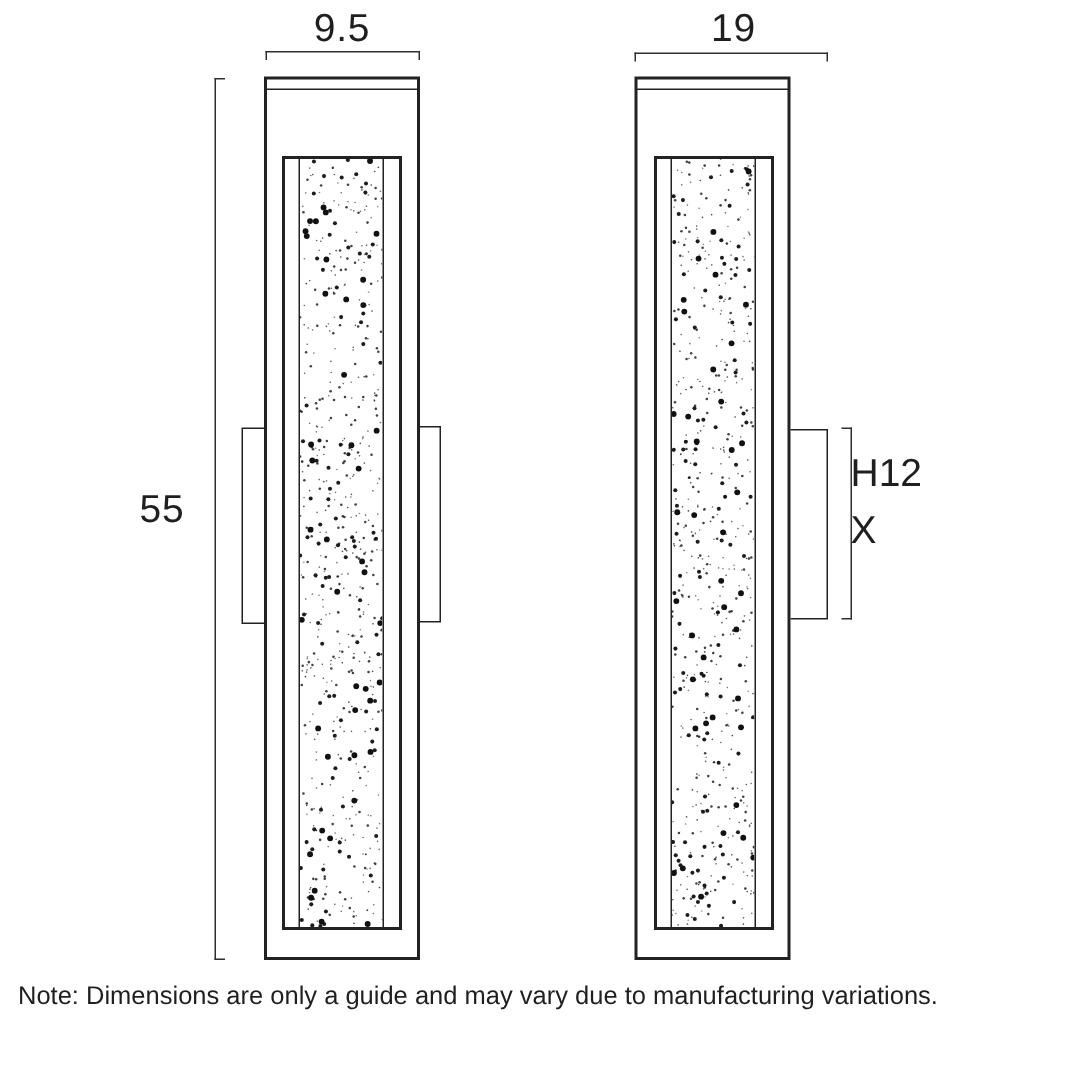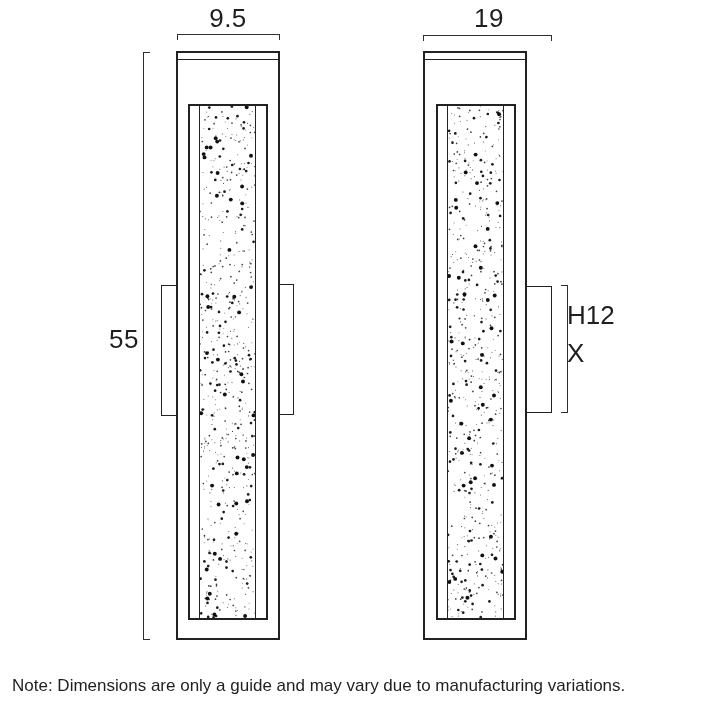--- a/index.html
+++ b/index.html
@@ -97,21 +97,21 @@
 </head>
 <body>
 
 <div class="canvas">
 
   <div>
 
     <div class="abs dim-label" style="left:178px;top:4px;width:100px;">9.5</div>
     <div class="abs dim-h-bracket" style="left:177px;top:34px;width:103px;"></div>
 
-    <div class="abs dim-label" style="left:99px;top:325px;width:50px;">55</div>
+    <div class="abs dim-label" style="left:83px;top:325px;width:50px;">55</div>
     <div class="abs dim-v-bracket" style="left:143px;top:52px;height:588px;"></div>
 
     <div class="abs tab" style="left:161px;top:285px;width:17px;height:131px;"></div>
     <div class="abs tab" style="left:278px;top:284px;width:16px;height:131px;"></div>
 
     <div class="abs body-rect" style="left:176px;top:51px;width:104px;height:589px;"></div>
     <div class="abs cap-line" style="left:177px;top:59px;width:102px;"></div>
 
     <div class="abs inner-frame" style="left:188px;top:104px;width:80px;height:516px;"></div>
 
@@ -1418,14 +1418,14 @@
         </svg>
       </div>
 
     <div class="abs spec-bracket" style="left:561px;top:285px;height:128px;"></div>
     <div class="abs spec-text" style="left:567px;top:296px;width:70px;">
       <div>H12</div>
       <div>X</div>
     </div>
   </div>
 
-  <div class="abs note" style="left:12px;top:676px;">Note: Dimensions are only a guide and may vary due to manufacturing variations.</div>
+  <div class="abs note" style="left:12px;top:654px;">Note: Dimensions are only a guide and may vary due to manufacturing variations.</div>
 </div>
 
 </body></html>

